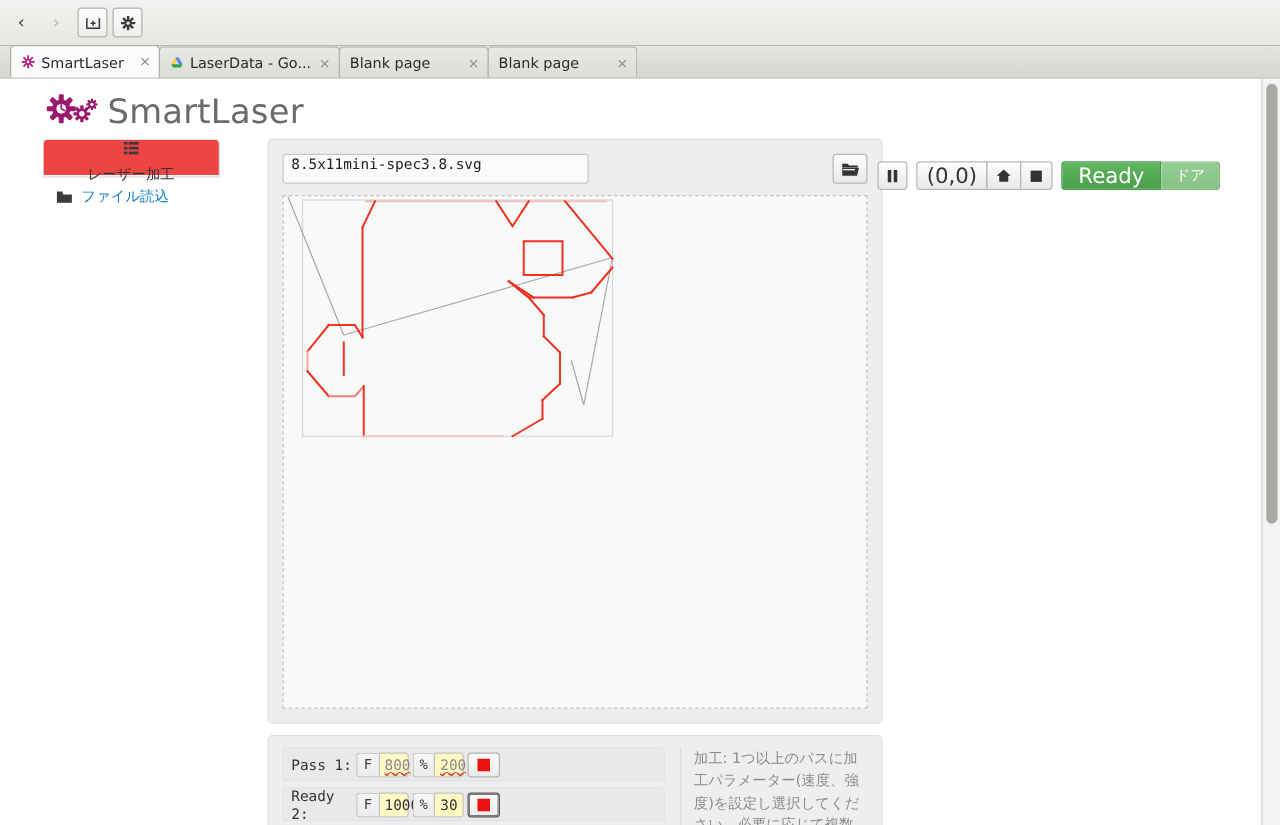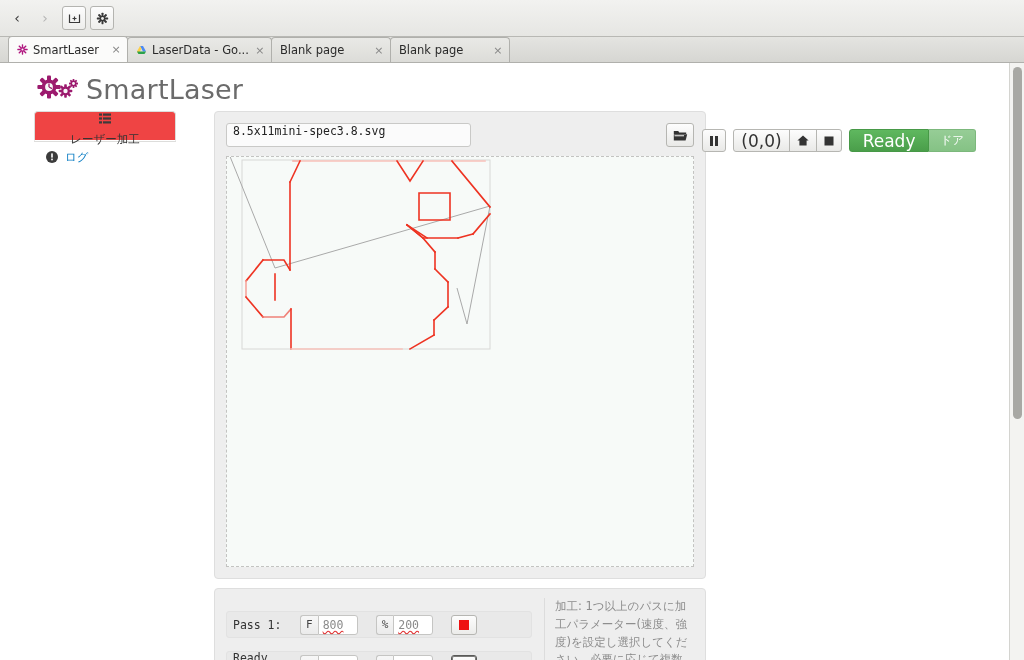--- a/index.html
+++ b/index.html
@@ -299,28 +299,27 @@
   
   .passes-card {
     display: flex;
     gap: 12px;
     padding: 9px 11px 11px 11px;
   }
   .passes-col { flex: 1; }
   .pass-row {
     display: flex;
     align-items: center;
-    gap: 18px;
+    gap: 3px;
     background: #e9e9e9;
     border: 1px solid #e2e2e2;
     border-radius: 3px;
     padding: 4px 6px;
     margin-bottom: 5px;
     height: 27px;
-    margin-top: 13px;
   }
   .pass-label {
     font-family: "DejaVu Sans Mono", "Liberation Mono", monospace;
     font-size: 11.5px;
     color: #333;
     width: 49px;
     flex: none;
   }
   .input-group { display: flex; height: 20px; }
   .ig-addon {
@@ -328,22 +327,22 @@
     border: 1px solid #c5c5c3;
     border-right: none;
     border-radius: 3px 0 0 3px;
     font-family: "DejaVu Sans Mono", "Liberation Mono", monospace;
     font-size: 11px;
     color: #444;
     padding: 0 5px;
     display: flex; align-items: center;
   }
   .ig-field {
-    width: 40px;
-    background: #ffffff;
+    width: 24px;
+    background: #fef9c3;
     border: 1px solid #c5c5c3;
     border-radius: 0 3px 3px 0;
     font-family: "DejaVu Sans Mono", "Liberation Mono", monospace;
     font-size: 11.5px;
     color: #333;
     padding: 0 4px;
     display: flex; align-items: center;
   }
   .ig-field.spell {
     color: #8a8a8a;
@@ -512,32 +511,31 @@
             <rect x="0" y="4.4" width="3" height="2.2" fill="#3b3b3b"></rect>
             <rect x="4" y="4.4" width="8" height="2.2" fill="#3b3b3b"></rect>
             <rect x="0" y="8.3" width="3" height="2.2" fill="#3b3b3b"></rect>
             <rect x="4" y="8.3" width="8" height="2.2" fill="#3b3b3b"></rect>
           </svg>
         </span>
         <span>レーザー加工</span>
       </div>
       <div class="side-divider"></div>
 
-
-
       <div class="side-item">
         <span class="si-icon">
-          <svg width="12" height="12" viewBox="0 0 12 12">
-            <circle cx="6" cy="6" r="6" fill="#3b3b3b"></circle>
-            <rect x="5.2" y="2.4" width="1.6" height="4.2" fill="#ffffff"></rect>
-            <rect x="5.2" y="7.6" width="1.6" height="1.7" fill="#ffffff"></rect>
+          <svg width="13" height="11" viewBox="0 0 13 11">
+            <path d="M0.5 2.2 h4.2 l1.1 1.3 h6.7 v6.6 h-12 z" fill="#3b3b3b"></path>
+            <path d="M0.5 1.2 h4.6 v1.3 h-4.6 z" fill="#3b3b3b"></path>
           </svg>
         </span>
-        <span>ログ</span>
+        <span>ファイル読込</span>
       </div>
+
+
     </div>
 
     <div class="main-col">
 
       <div class="card">
         <div class="file-row">
           <div class="file-input">8.5x11mini-spec3.8.svg</div>
           <div class="folder-btn">
             <svg width="15" height="13" viewBox="0 0 15 13">
               <path d="M0.8 2 h4.4 l1.1 1.4 h6.9 v1.5 h-12.4 z" fill="#333"></path>

